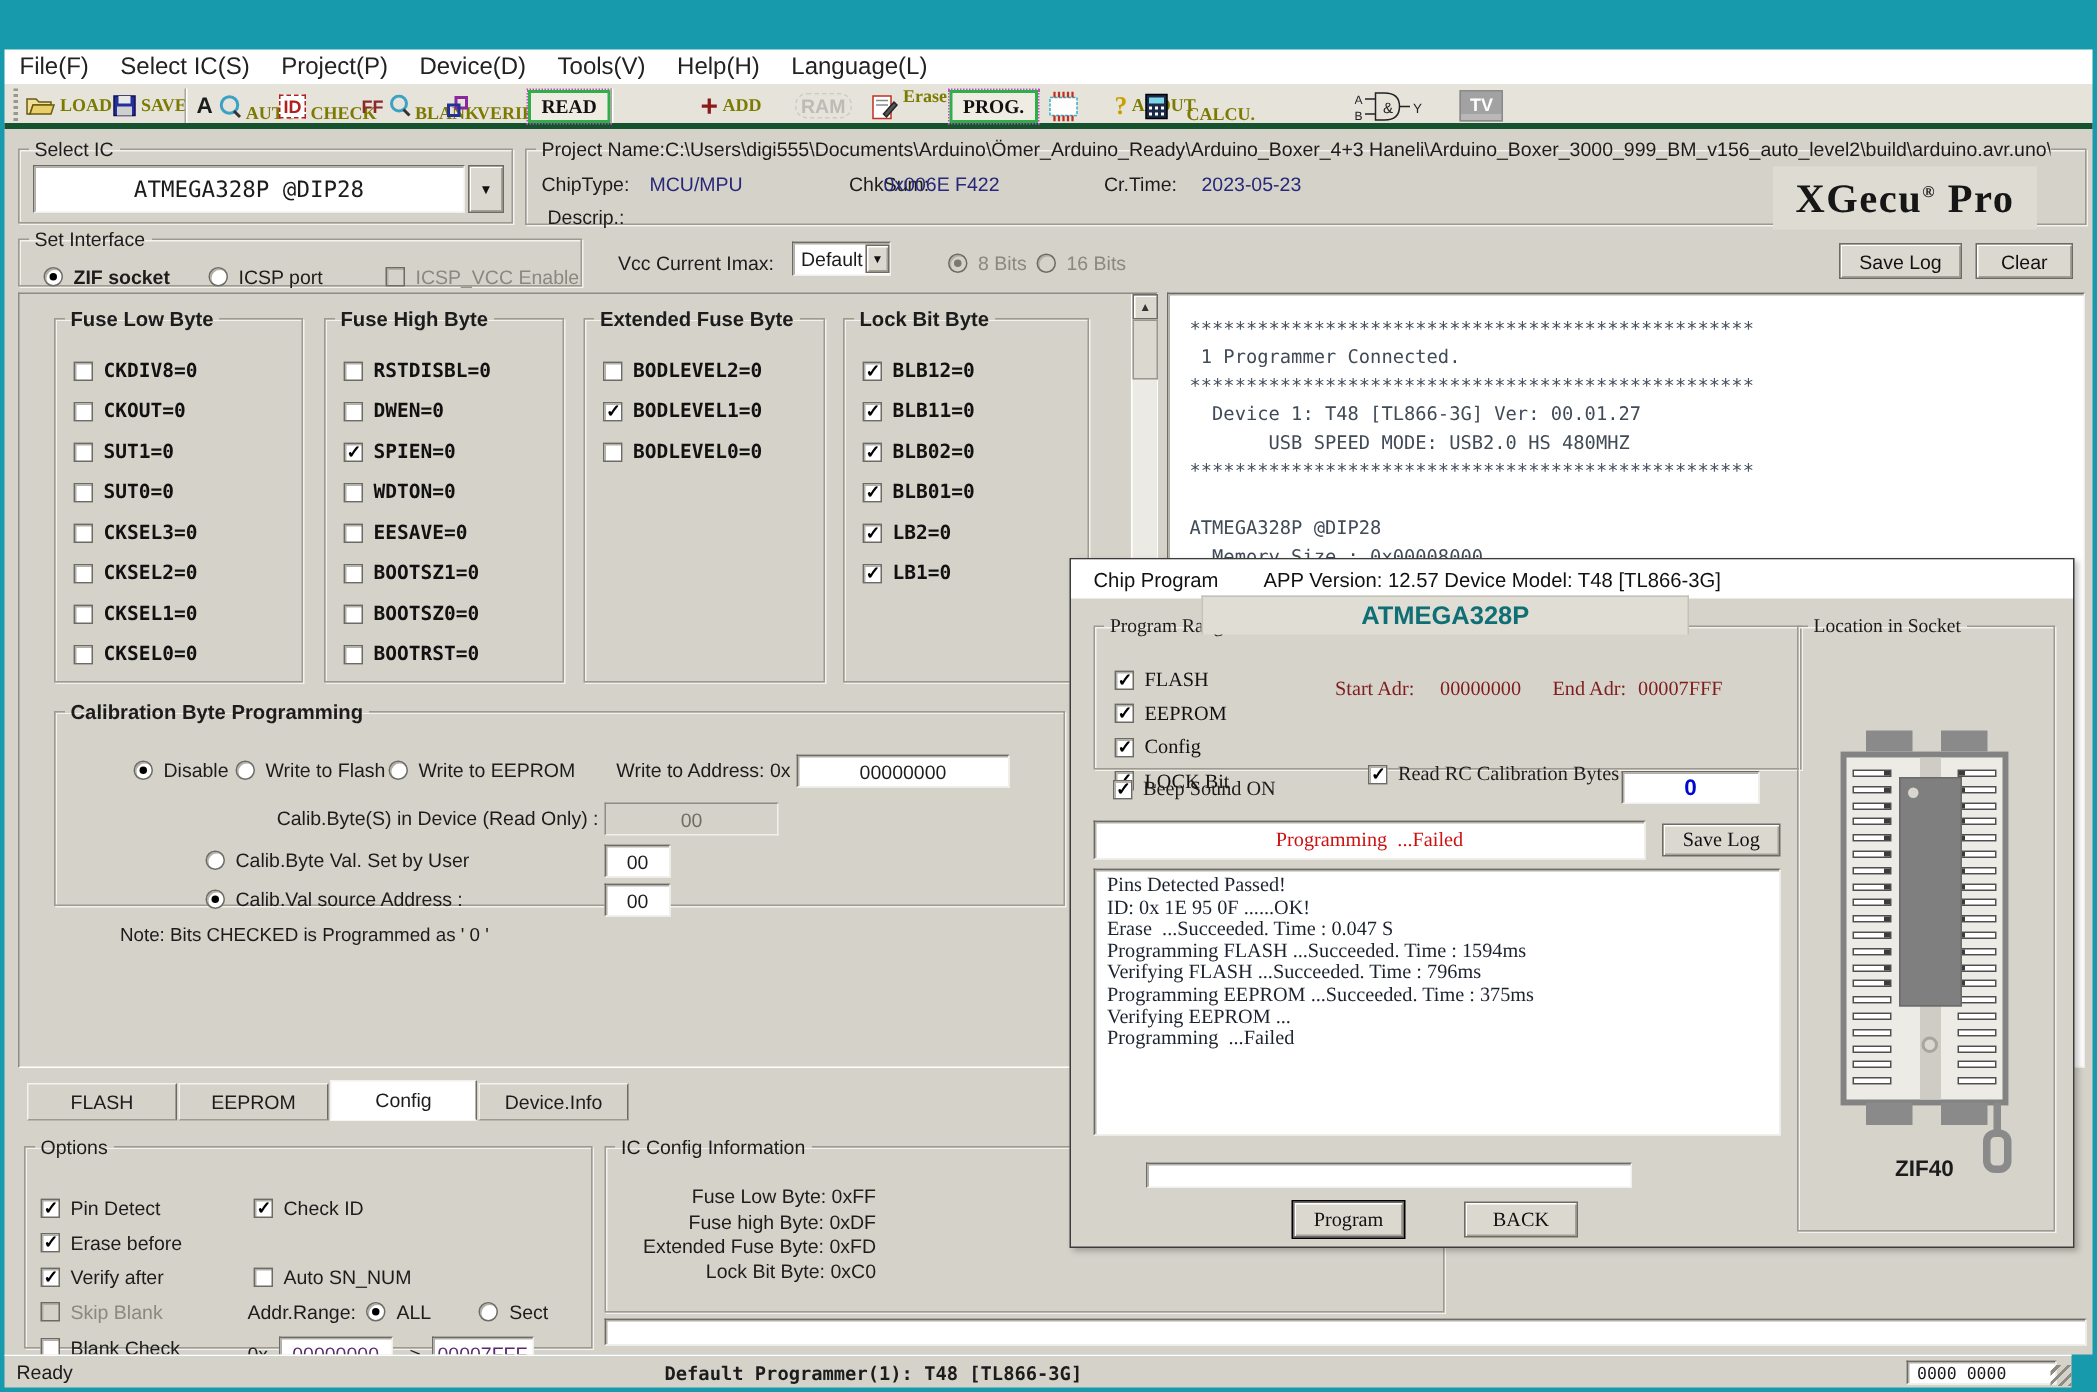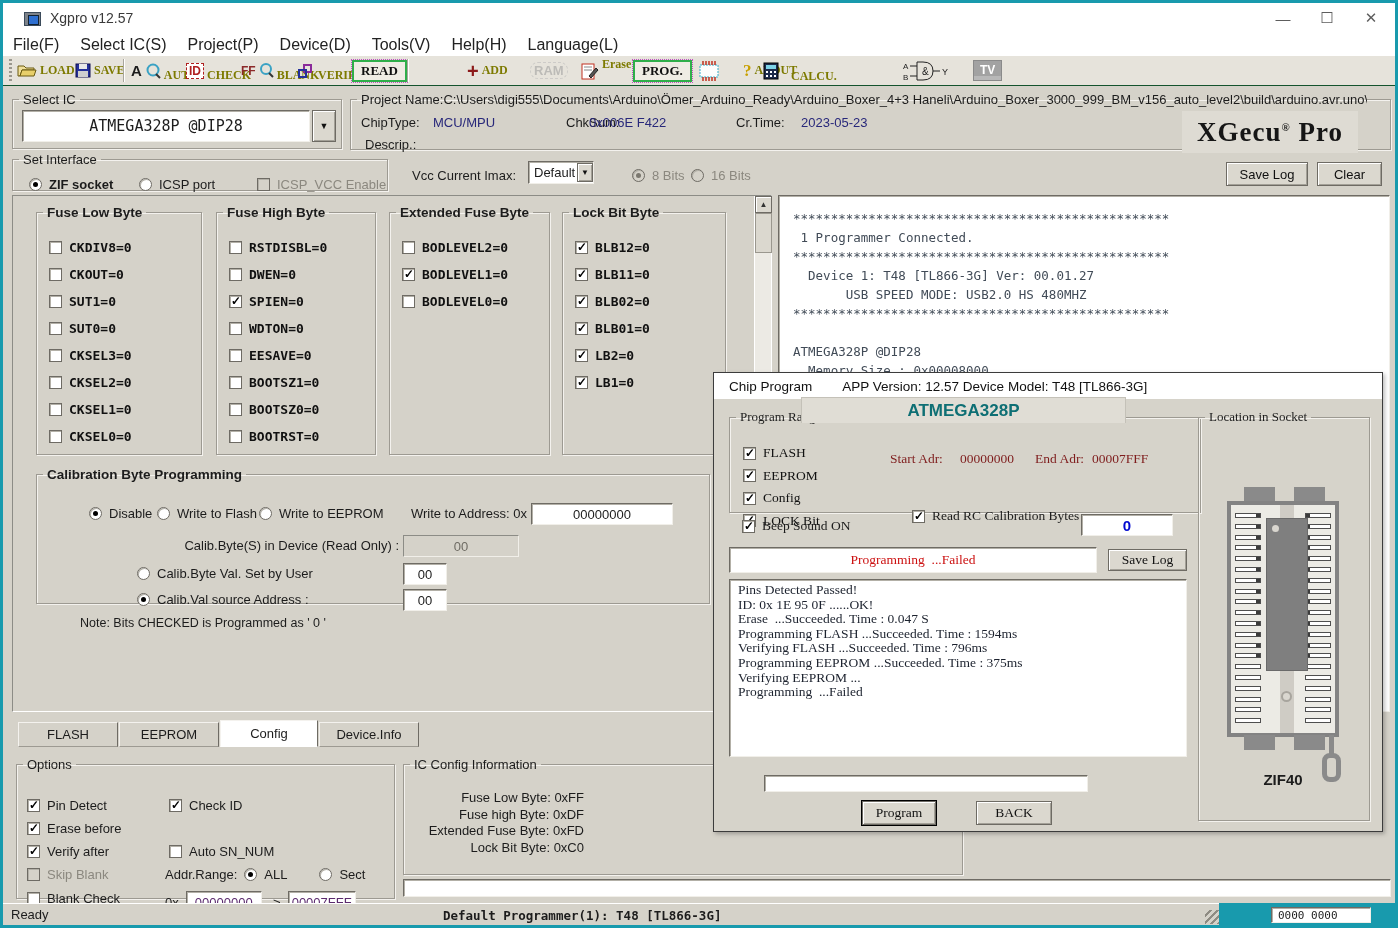--- a/index.html
+++ b/index.html
@@ -13,21 +13,21 @@
   
   #titlebar { left:3px; top:3px; width:1392px; height:30px; background:#fff; }
   #app-icon { left:21px; top:9px; width:17px; height:14px; background:#7d8289; border:1px solid #3b4a5a; }
   #app-icon::after{ content:""; position:absolute; right:1px; top:2px; width:9px; height:8px; background:#2e6fd0; border:1px solid #123; }
   #title-text { left:47px; top:7px; font-size:14px; color:#3a3a3a; }
   .wbtn { top:0; width:44px; height:30px; display:flex; align-items:center; justify-content:center; color:#5d5d5d; font-size:15px; }
   
   #menubar { left:3px; top:33px; width:1392px; height:23px; background:#fff; display:flex; align-items:center; gap:21px; padding-left:10px; }
   .menu-item { color:#222; font-size:16px; }
   
-  #toolbar { left:3px; top:56px; width:1392px; height:30px; background:#e6e3db; border-bottom:1px solid #14532d; }
+  #toolbar { left:3px; top:56px; width:1392px; height:30px; background:#e6e3db; border-bottom:4px solid #14532d; }
   .tlabel { font-family:"Liberation Serif", serif; font-weight:bold; font-size:12px; color:#7d7a00; }
   .titem { position:absolute; top:0; height:29px; display:flex; align-items:center; gap:3px; }
   .tsep { position:absolute; top:3px; width:1px; height:23px; background:#a9a69d; box-shadow:1px 0 0 #fff; }
   .grip { position:absolute; left:6px; top:3px; width:3px; height:23px; background:repeating-linear-gradient(180deg,#9a978e 0 2px,#e6e3db 2px 4px); }
   .boxbtn { font-family:"Liberation Serif", serif; font-weight:bold; font-size:13px; color:#111; background:#efece4; border:2px solid #2fae4a; outline:1px dotted #c050c0; padding:1px 7px; }
   .dim { filter:grayscale(1) opacity(.55); }
   
   #client { left:3px; top:86px; width:1392px; height:817px; background:#d5d2c9; }
   fieldset { position:absolute; border:1px solid #9d9a92; box-shadow:1px 1px 0 #f4f2ee, inset 1px 1px 0 #f4f2ee; }
   legend { padding:0 4px; margin-left:6px; font-size:13px; }
@@ -78,35 +78,28 @@
   .stab { position:absolute; width:31px; height:15px; background:#8a8a8a; }
   .pin { position:absolute; width:26px; height:5px; background:#fff; border:1px solid #4f4f4f; }
   .pin .mk { position:absolute; top:0; width:4px; height:3px; background:#3c3c3c; }
   #schannel { position:absolute; left:49px; top:0; width:14px; height:228px; background:#cfccc5; }
   #schip { position:absolute; left:35px; top:13px; width:42px; height:153px; background:#7f7f7f; border:1px solid #6a6a6a; z-index:2; }
   #schip .dot { position:absolute; left:5px; top:6px; width:7px; height:7px; border-radius:50%; background:#d9d6cf; }
   #shole { position:absolute; left:50px; top:186px; width:11px; height:11px; border:2px solid #a8a59e; border-radius:50%; background:#dad7d0; z-index:1; }
   #slever-stem { position:absolute; left:102px; top:248px; width:5px; height:20px; background:#8a8a8a; }
   #slever-ring { position:absolute; left:95px; top:266px; width:19px; height:29px; border:5px solid #8a8a8a; border-radius:8px; }
   
-  #statusbar { left:3px; top:903px; width:1216px; height:22px; background:#d5d2c9; border-top:1px solid #fff; }
+  #statusbar { left:3px; top:903px; width:1378px; height:22px; background:#d5d2c9; border-top:1px solid #fff; }
   #resize-grip { right:0; top:6px; width:14px; height:14px; background:repeating-linear-gradient(135deg, transparent 0 3px, #8e8b82 3px 5px); }
 </style>
 </head>
 <body>
 
 <div id="root">
 
-  <div id="titlebar" class="abs">
-    <div id="app-icon" class="abs"></div>
-    <div id="title-text" class="abs">Xgpro v12.57</div>
-    <div class="wbtn abs" style="right:90px;">—</div>
-    <div class="wbtn abs" style="right:46px;">☐</div>
-    <div class="wbtn abs" style="right:2px;">✕</div>
-  </div>
 
   <div id="menubar" class="abs">
     <span class="menu-item">File(F)</span>
     <span class="menu-item">Select IC(S)</span>
     <span class="menu-item">Project(P)</span>
     <span class="menu-item">Device(D)</span>
     <span class="menu-item">Tools(V)</span>
     <span class="menu-item">Help(H)</span>
     <span class="menu-item">Language(L)</span>
   </div>

